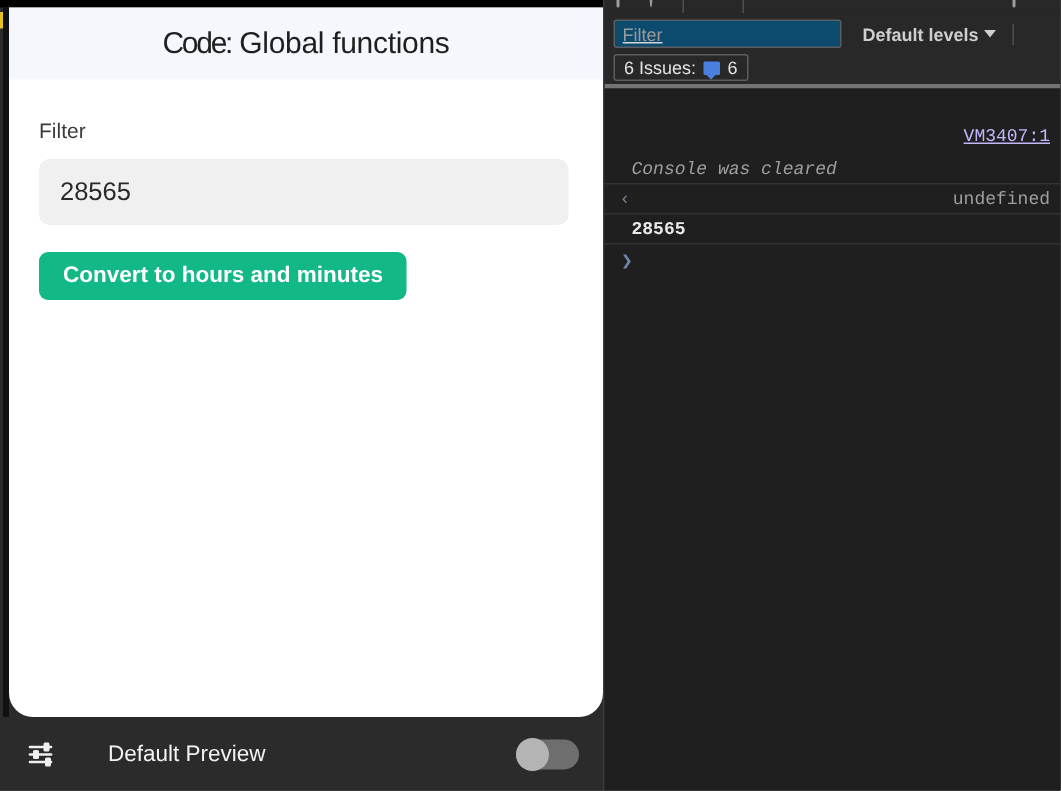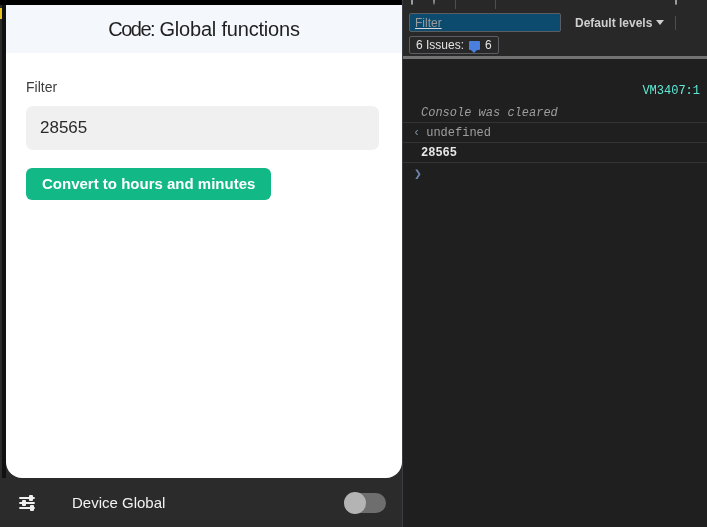--- a/index.html
+++ b/index.html
@@ -303,26 +303,27 @@
     min-height: 20px;
     padding: 2px 8px 2px 10px;
     border-bottom: 1px solid #333333;
     font-family: "Liberation Mono", monospace;
     font-size: 12px;
     color: #d6d6d6;
   }
   .console-row .msg { flex: 1 1 auto; white-space: nowrap; overflow: hidden; }
   .console-row .src {
     flex: 0 0 auto;
-    color: #5eead4;
+    color: #c4b5fd;
+    text-decoration: underline;
     cursor: pointer;
     margin-left: 8px;
   }
   .row-cleared .msg { color: #9e9e9e; font-style: italic; padding-left: 8px; margin-top: 45px; }
-  .row-result .msg { color: #9e9e9e; padding-left: 0; }
+  .row-result .msg { color: #9e9e9e; padding-left: 0; text-align: right; }
   .row-result .arrow { color: #7a8699; margin-right: 6px; }
   .row-value .msg { color: #e8e8e8; font-weight: bold; padding-left: 8px; }
 
   .prompt-row {
     display: flex;
     align-items: center;
     height: 22px;
     padding-left: 11px;
     color: #6f86b0;
     font-family: "Liberation Mono", monospace;
@@ -365,21 +366,21 @@
             <line x1="2" y1="10" x2="16" y2="10"></line>
             <line x1="2" y1="15" x2="16" y2="15"></line>
           </g>
           <g fill="#f0f0f0">
             <rect x="11" y="2" width="4" height="6" rx="1"></rect>
             <rect x="4" y="7" width="4" height="6" rx="1"></rect>
             <rect x="12" y="12" width="4" height="6" rx="1"></rect>
           </g>
         </svg>
       </span>
-      <span class="dp-label">Device Global</span>
+      <span class="dp-label">Default Preview</span>
       <span class="toggle">
         <span class="knob"></span>
       </span>
     </div>
   </div>
 
   <div id="devtools">
 
     <div id="dt-iconbar">
       <span class="ic" style="left:8px;"><span class="ic-rect"></span></span>

